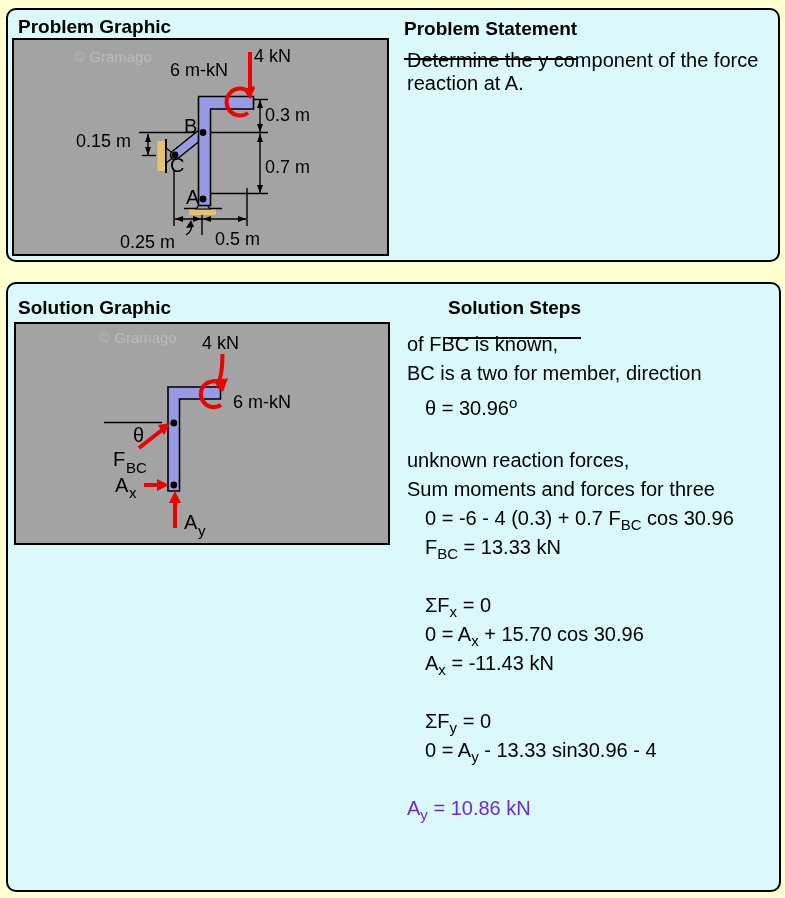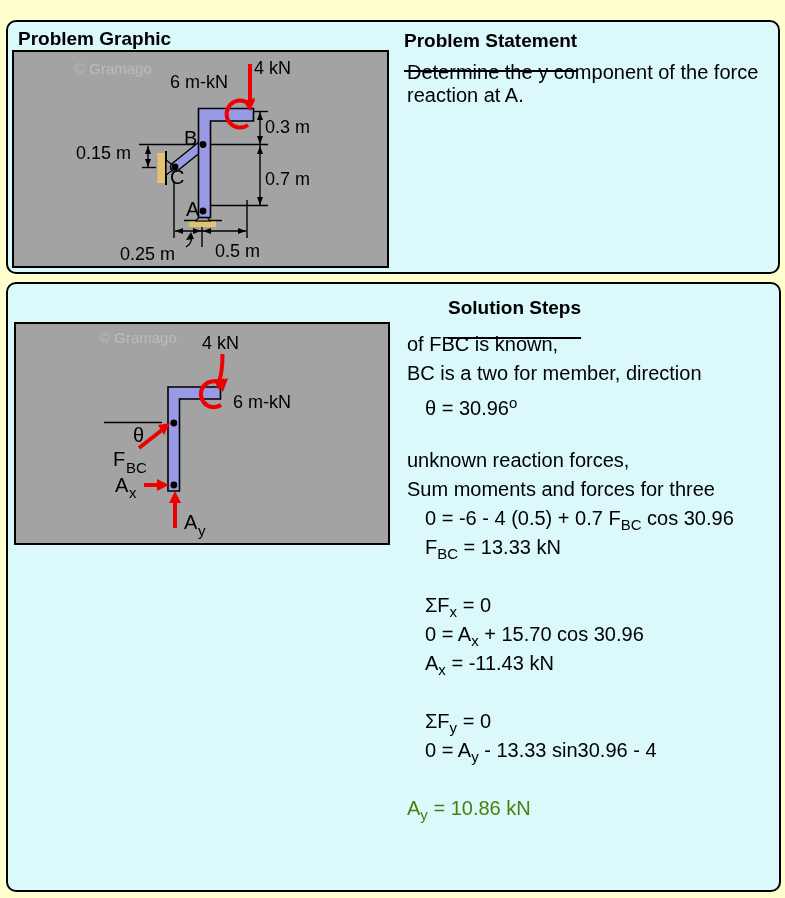--- a/index.html
+++ b/index.html
@@ -6,21 +6,21 @@
   body{
     width:785px;height:898px;position:relative;
     background:#FFFFCF;
     font-family:"Liberation Sans", sans-serif;
     color:#000;overflow:hidden;
   }
   .panel{
     position:absolute;background:#DBF9FA;
     border:2px solid #000;border-radius:10px;box-sizing:border-box;
   }
-  #panel-problem{left:6px;top:8px;width:774px;height:254px;margin-top:12px;}
+  #panel-problem{left:6px;top:8px;width:774px;height:254px;}
   #panel-solution{left:6px;top:282px;width:775px;height:610px;}
   .hd{position:absolute;font-size:19px;font-weight:bold;white-space:nowrap;line-height:20px;}
   .hd.u{border-bottom:2px solid #000;padding-bottom:19px;}
   .whitebox{position:absolute;background:#a3a3a3;border:2px solid #000;box-sizing:border-box;}
   .whitebox svg{display:block;}
   .bodytext{position:absolute;font-size:20px;line-height:23px;}
   .steps{position:absolute;font-size:20px;}
   .ln{height:29px;line-height:29px;white-space:nowrap;}
   .ln.ind{padding-left:18px;}
   .sb{font-size:15px;vertical-align:-5px;}
@@ -114,20 +114,21 @@
     </svg>
   </div>
 
   <div class="hd u" style="left:396px;top:9px;">Problem Statement</div>
 
   <div class="bodytext" style="left:399px;top:39px;width:374px;">Determine the y component of the force reaction at A.</div>
 </div>
 
 <div class="panel" id="panel-solution">
 
+  <div class="hd" style="left:10px;top:14px;">Solution Graphic</div>
 
   <div class="whitebox" style="left:6px;top:38px;width:376px;height:223px;">
     <svg width="372" height="219" viewBox="14 322 372 219">
 
       <text class="wm" x="97" y="341">© Gramago</text>
 
       <line x1="102" y1="420.5" x2="160" y2="420.5" stroke="#000" stroke-width="1.5"></line>
 
       <path d="M166,385 L218.5,385 L218.5,397 L177.5,397 L177.5,489 L166,489 Z" fill="#999AE6" stroke="#000" stroke-width="1.6"></path>
 
@@ -161,25 +162,25 @@
 
   <div class="hd u" style="left:396px;top:14px;margin-left:44px;">Solution Steps</div>
 
   <div class="steps" style="left:399px;top:46px;width:372px;">
       <div class="ln"><span>of FBC is known,</span></div>
       <div class="ln"><span>BC is a two for member, direction</span></div>
       <div class="ln ind"><span>θ = 30.96</span><span class="sp">o</span></div>
       <div class="ln"></div>
       <div class="ln"><span>unknown reaction forces,</span></div>
       <div class="ln"><span>Sum moments and forces for three</span></div>
-      <div class="ln ind"><span>0 = -6 - 4 (0.5) + 0.7 F</span><span class="sb">BC</span><span> cos 30.96</span></div>
+      <div class="ln ind"><span>0 = -6 - 4 (0.3) + 0.7 F</span><span class="sb">BC</span><span> cos 30.96</span></div>
       <div class="ln ind"><span>F</span><span class="sb">BC</span><span> = 13.33 kN</span></div>
       <div class="ln"></div>
       <div class="ln ind"><span>ΣF</span><span class="sb">x</span><span> = 0</span></div>
       <div class="ln ind"><span>0 = A</span><span class="sb">x</span><span> + 15.70 cos 30.96</span></div>
       <div class="ln ind"><span>A</span><span class="sb">x</span><span> = -11.43 kN</span></div>
       <div class="ln"></div>
       <div class="ln ind"><span>ΣF</span><span class="sb">y</span><span> = 0</span></div>
       <div class="ln ind"><span>0 = A</span><span class="sb">y</span><span> - 13.33 sin30.96 - 4</span></div>
       <div class="ln"></div>
-      <div class="ln" style="color: #4d7c0f;"><span>A</span><span class="sb">y</span><span> = 10.86 kN</span></div>
+      <div class="ln" style="color: #6d28d9;"><span>A</span><span class="sb">y</span><span> = 10.86 kN</span></div>
     </div>
 </div>
 
 </body></html>

